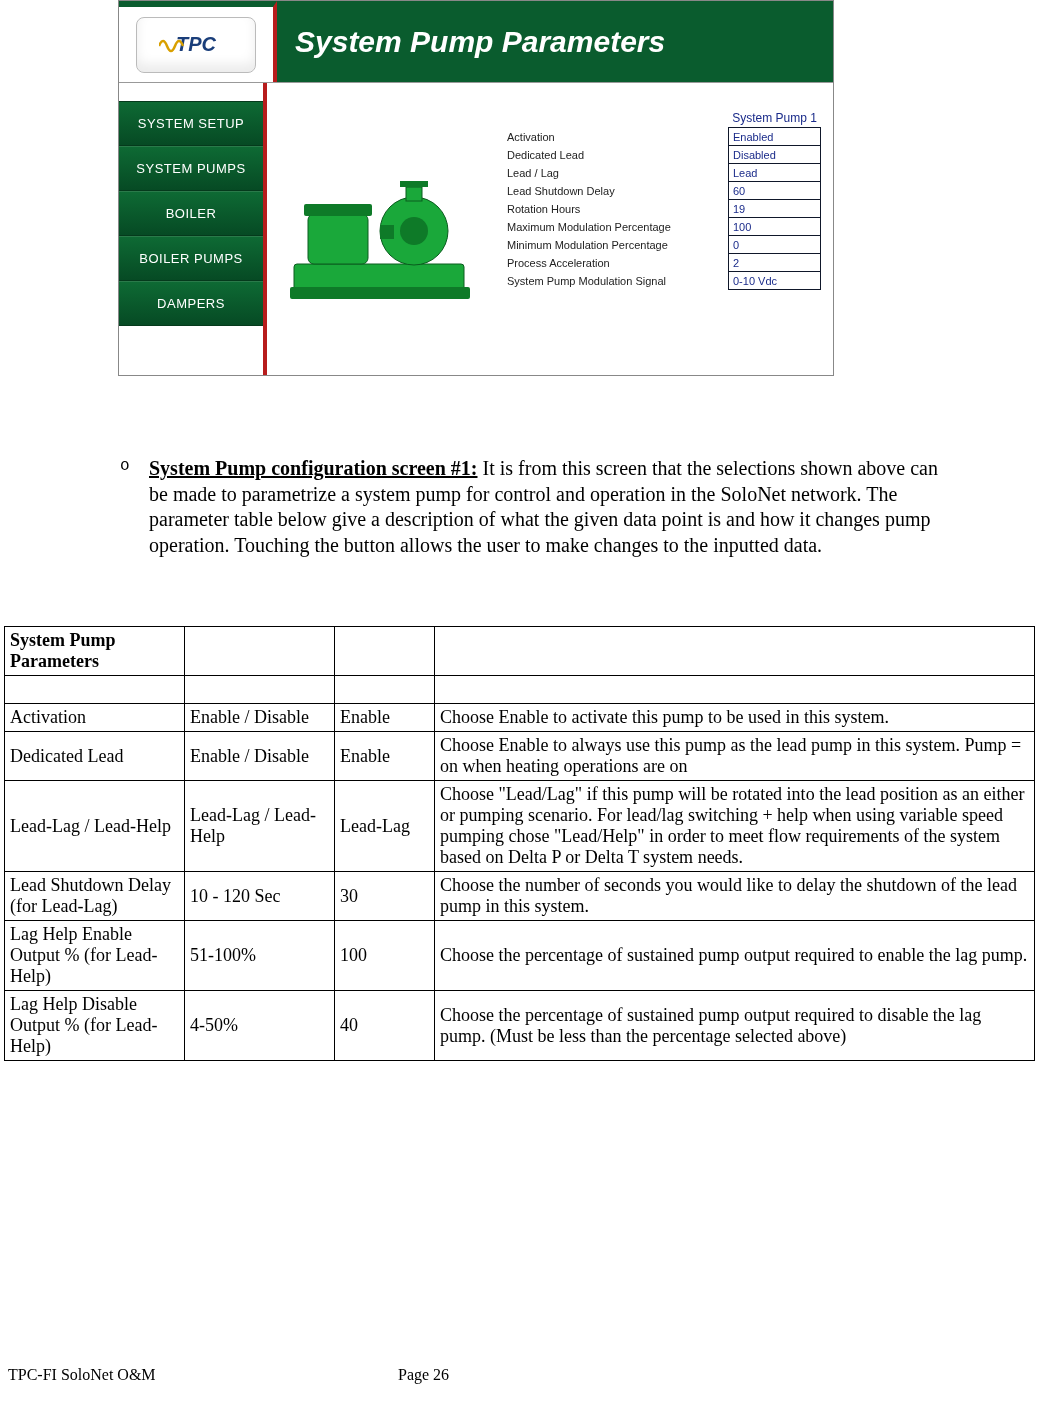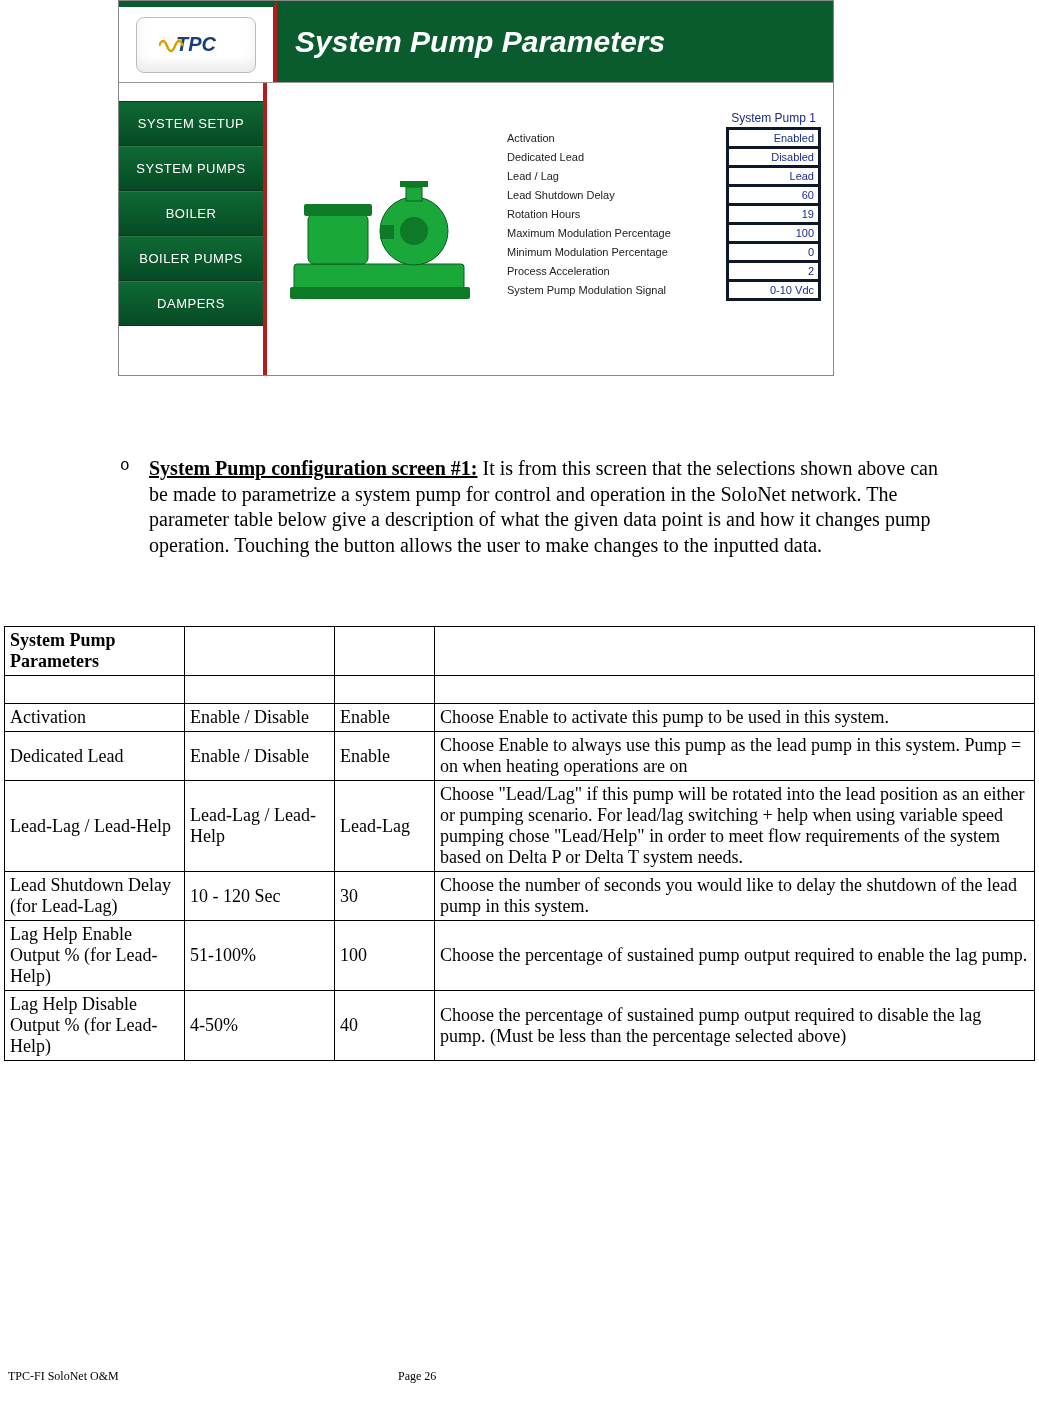--- a/index.html
+++ b/index.html
@@ -115,23 +115,23 @@
     text-align: center;
     padding-bottom: 2px;
   }
   .param-panel td.lbl {
     text-align: left;
     padding: 3px 6px 3px 0;
     white-space: nowrap;
     font-size: 11px;
   }
   .param-panel td.val {
-    border: 3px solid #0f172a;
+    border: 1px solid #0f172a;
     color: #1a2b8a;
-    text-align: right;
+    text-align: left;
     width: 92px;
     padding: 2px 4px;
     font-size: 11px;
     background: #fff;
   }
   
   .body-text {
     margin: 80px 80px 0 120px;
     font-size: 20px;
     line-height: 1.28;
@@ -167,21 +167,21 @@
   table.params col.c1 { width: 180px; }
   table.params col.c2 { width: 150px; }
   table.params col.c3 { width: 100px; }
   
   .footer {
     position: absolute;
     bottom: 28px;
     left: 0;
     width: 100%;
     display: flex;
-    font-size: 12px;
+    font-size: 16px;
   }
   .footer .l { margin-left: 8px; }
   .footer .c { position: absolute; left: 398px; }
 </style>
 </head>
 <body>
 
 <div class="page">
 
   <div class="ui-shot">

